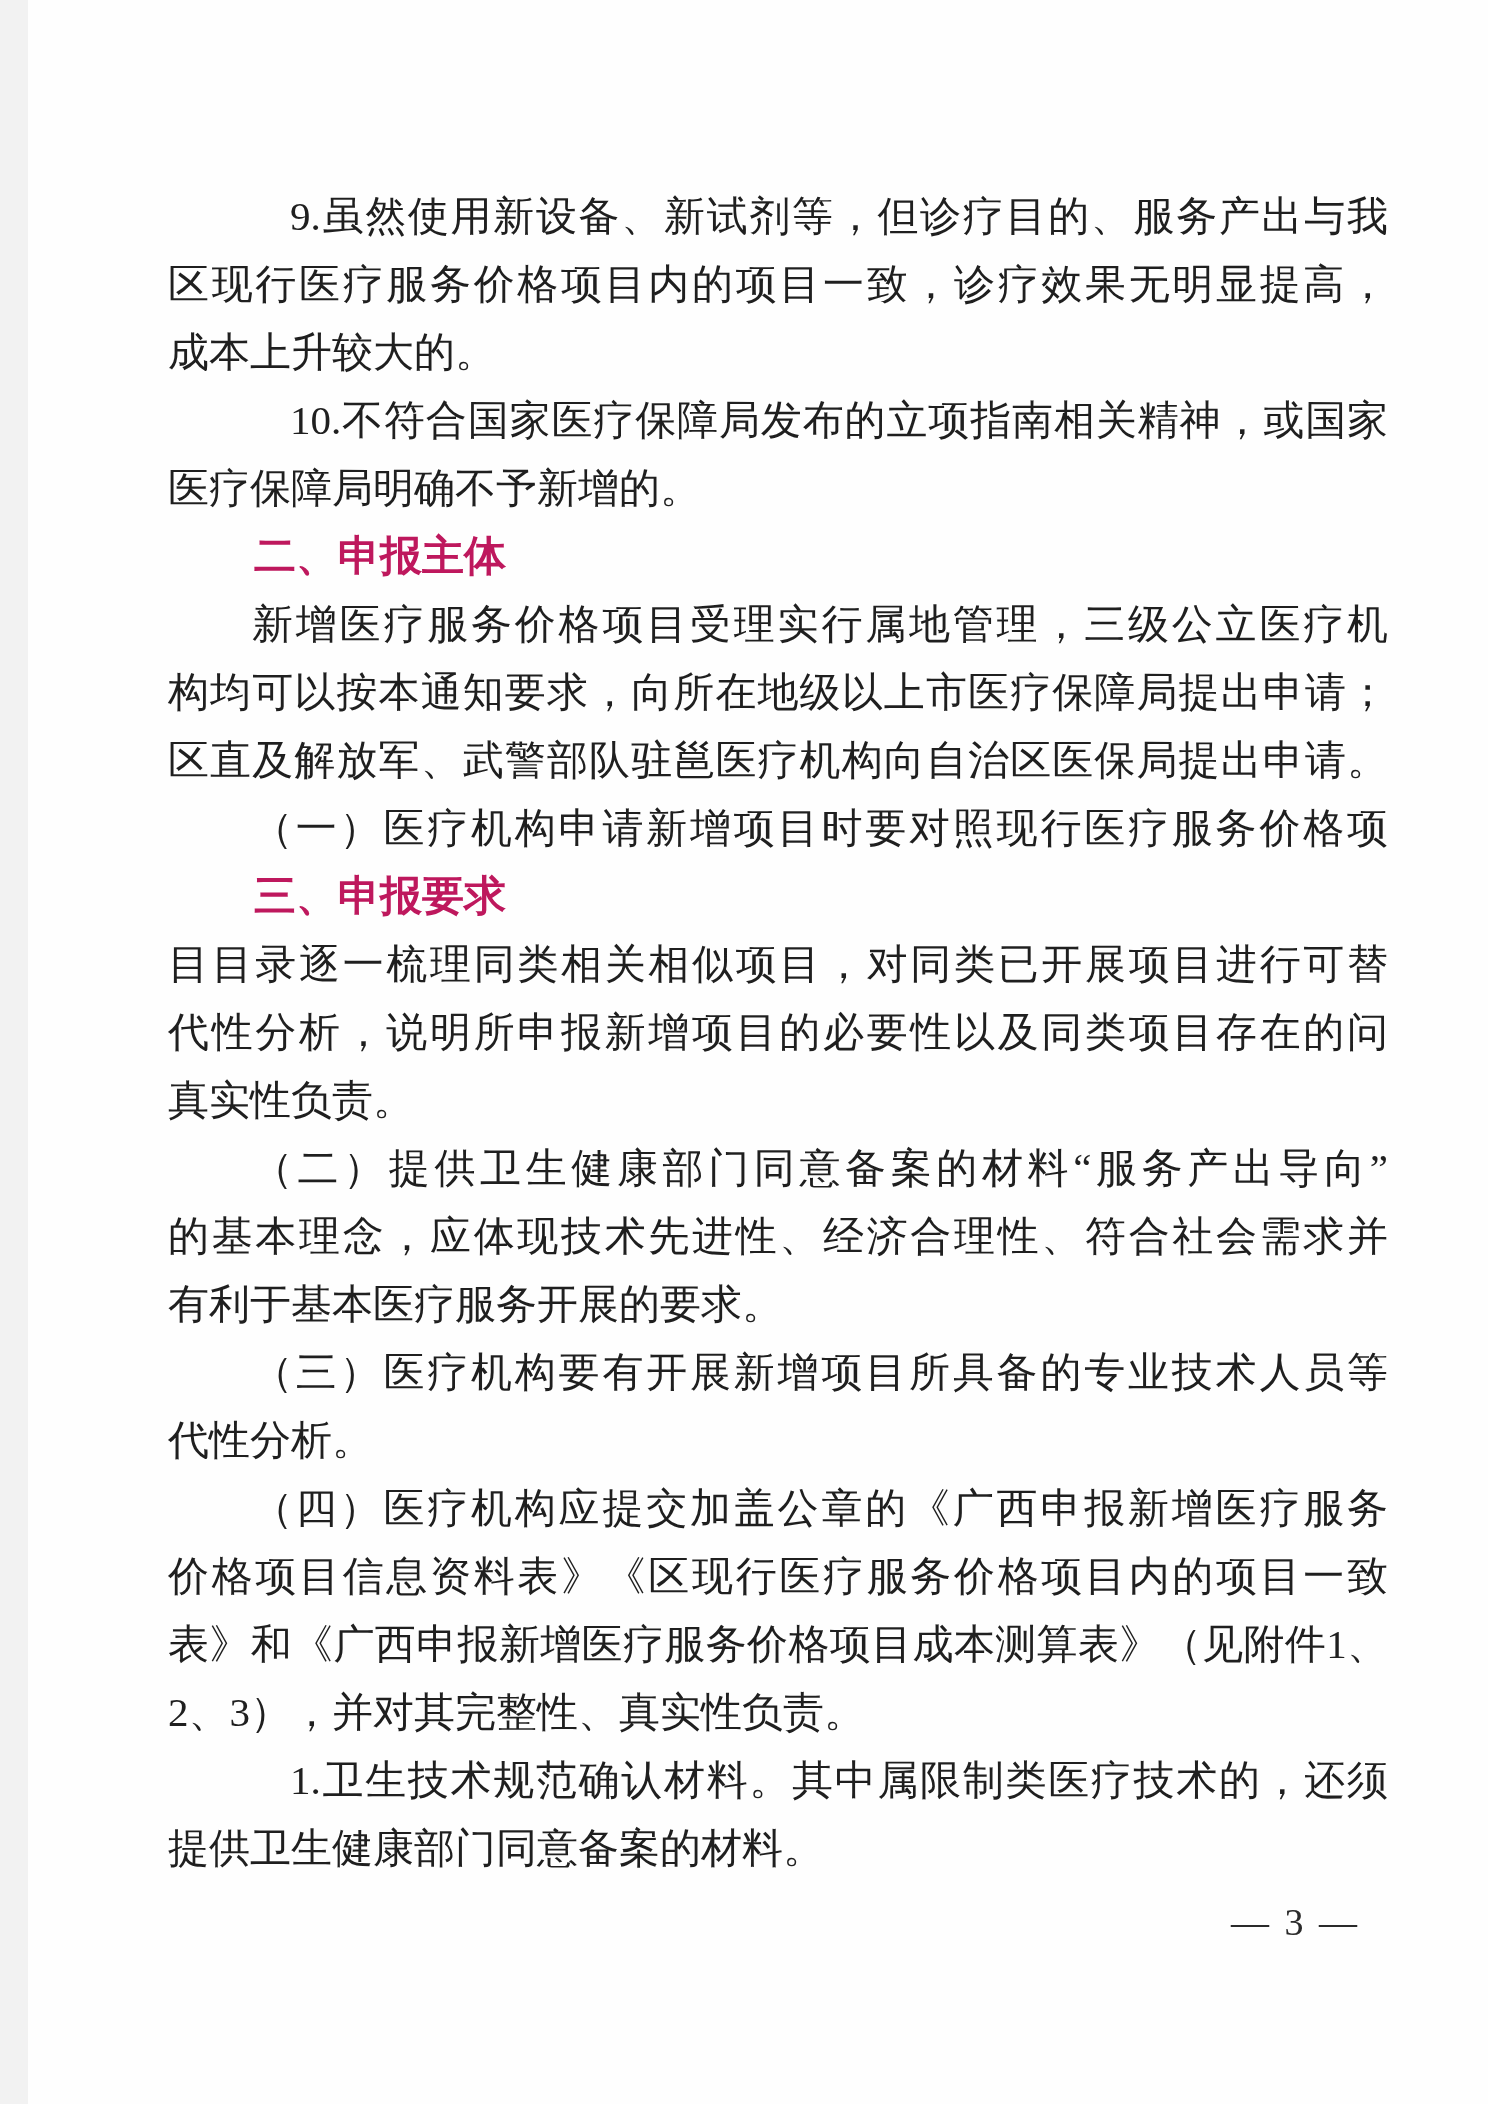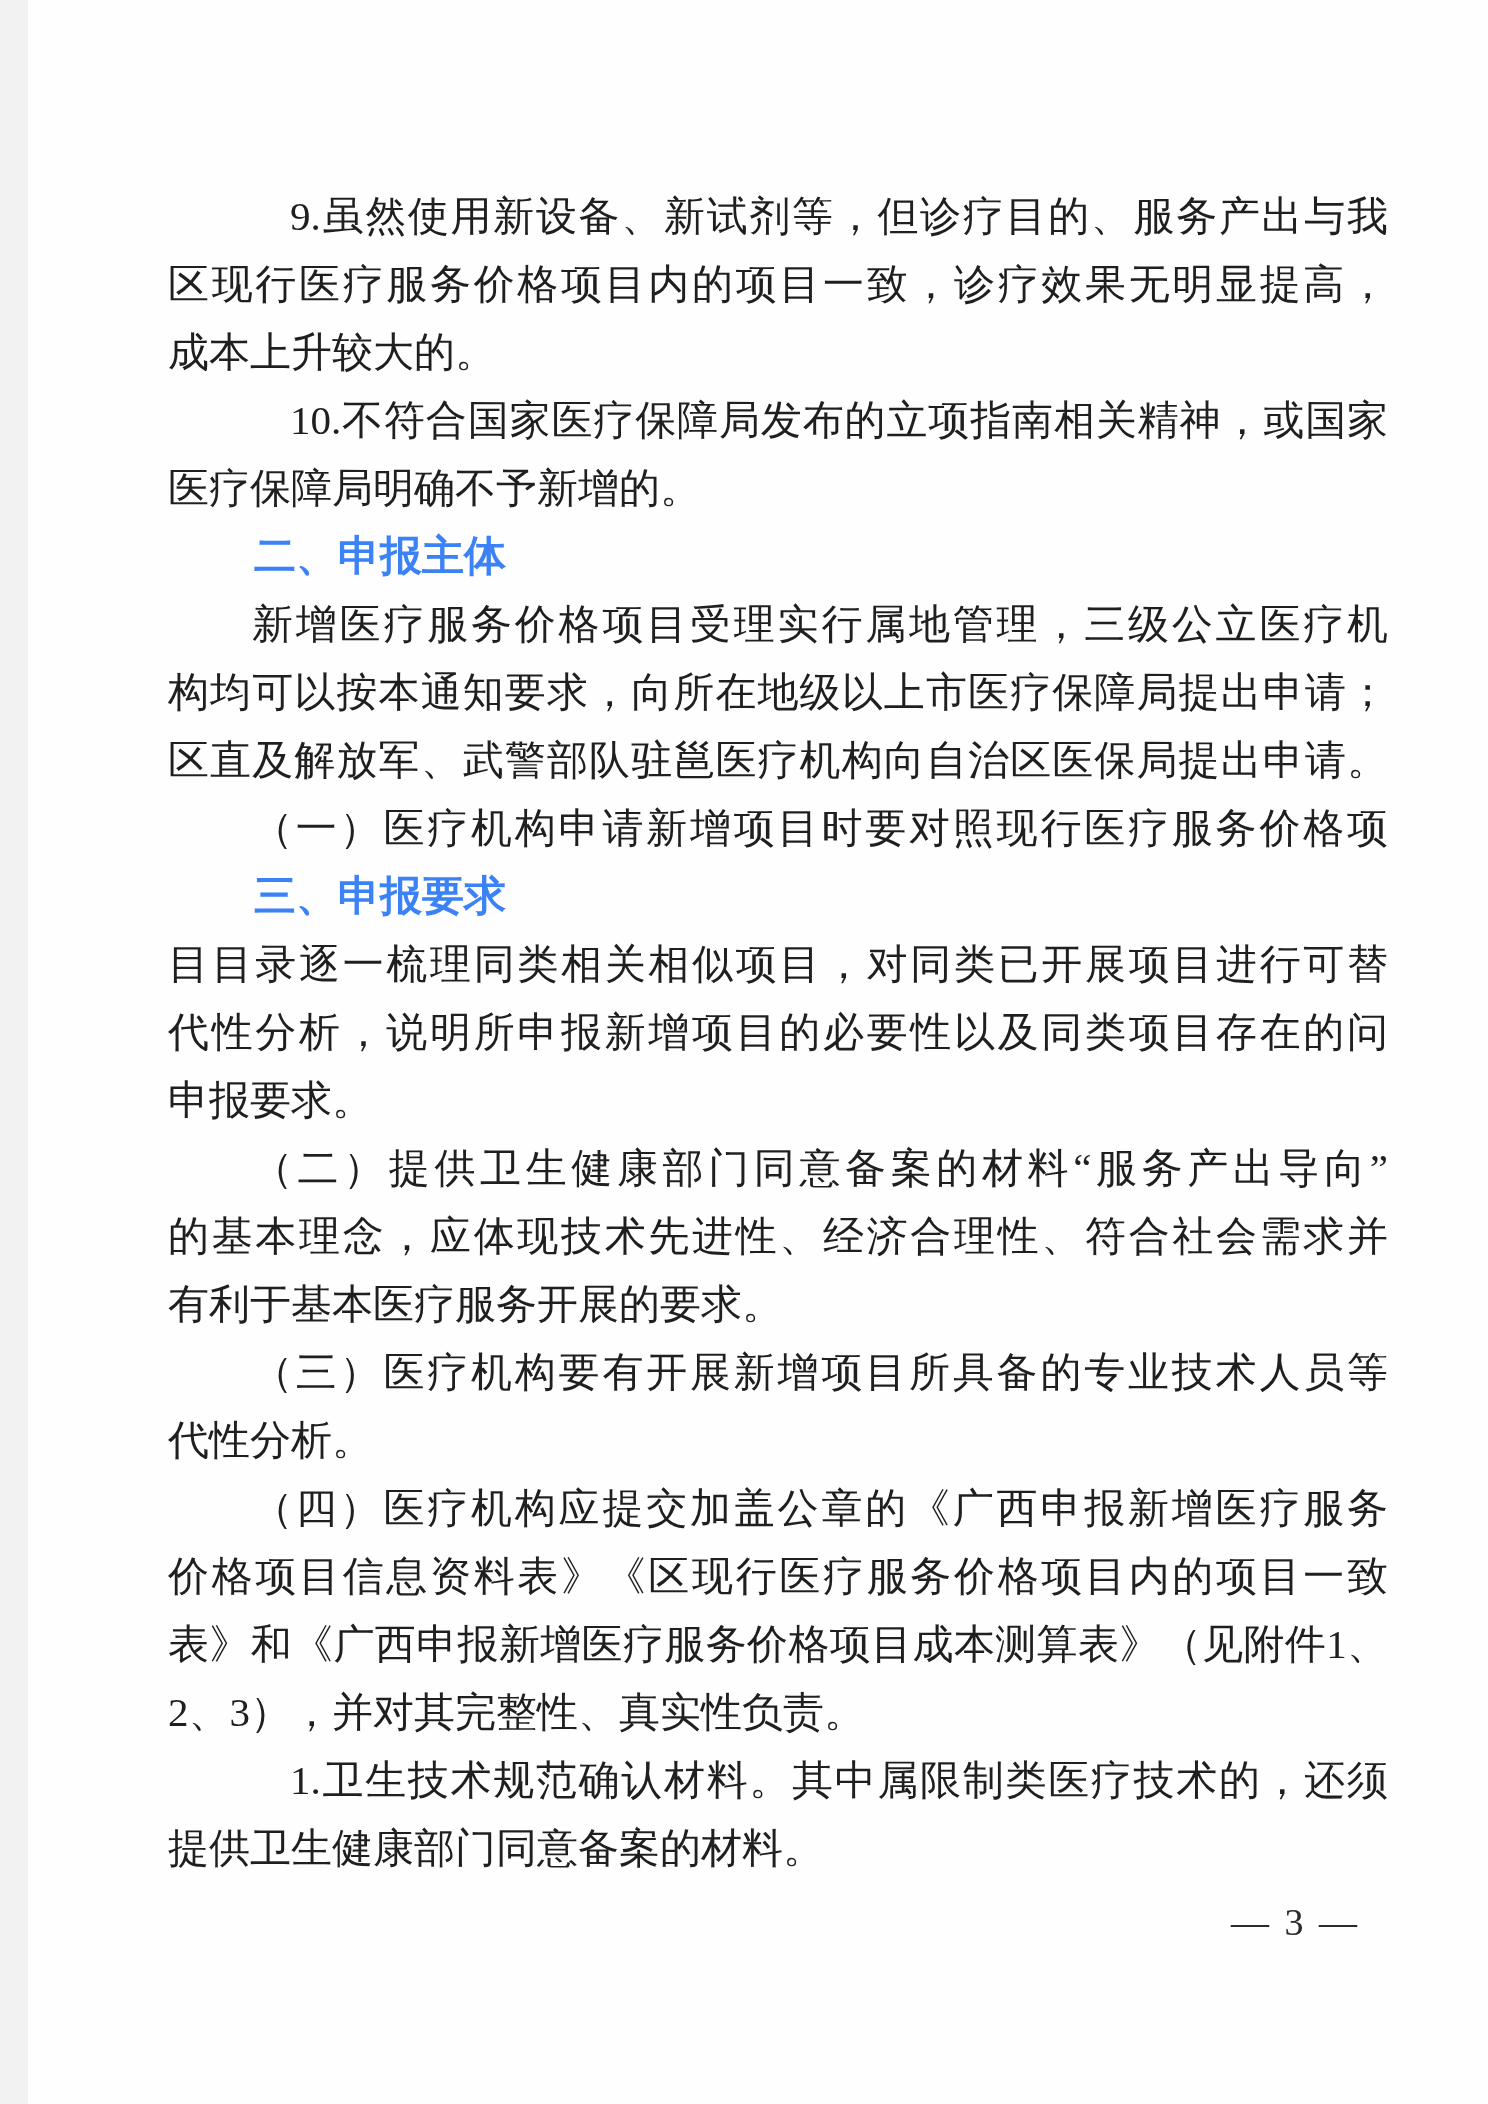--- a/index.html
+++ b/index.html
@@ -42,21 +42,21 @@
   
   .ind-num { text-indent: 122px; }
   
   .ind-par { text-indent: 84px; }
   
   .heading {
     text-indent: 86px;
     font-weight: 700;
     font-family: "Liberation Sans", "DejaVu Sans", sans-serif;
     font-size: 42px;
-    color: #3b82f6;
+    color: #be185d;
   }
   .page-number {
     position: absolute;
     top: 1899px;
     right: 156px;
     font-size: 38px;
     line-height: 46px;
     letter-spacing: 3px;
     color: #2a2a2a;
     font-family: "Liberation Serif", "DejaVu Serif", serif;
@@ -73,21 +73,21 @@
     <div class="line ind-num fill">10.不符合国家医疗保障局发布的立项指南相关精神，或国家</div>
     <div class="line">医疗保障局明确不予新增的。</div>
     <div class="line heading">二、申报主体</div>
     <div class="line ind-par fill">新增医疗服务价格项目受理实行属地管理，三级公立医疗机</div>
     <div class="line fill">构均可以按本通知要求，向所在地级以上市医疗保障局提出申请；</div>
     <div class="line fill">区直及解放军、武警部队驻邕医疗机构向自治区医保局提出申请。</div>
     <div class="line ind-par fill">（一）医疗机构申请新增项目时要对照现行医疗服务价格项</div>
     <div class="line heading">三、申报要求</div>
     <div class="line fill">目目录逐一梳理同类相关相似项目，对同类已开展项目进行可替</div>
     <div class="line fill">代性分析，说明所申报新增项目的必要性以及同类项目存在的问</div>
-    <div class="line">申报要求。</div>
+    <div class="line">真实性负责。</div>
     <div class="line ind-par fill">（二）提供卫生健康部门同意备案的材料“服务产出导向”</div>
     <div class="line fill">的基本理念，应体现技术先进性、经济合理性、符合社会需求并</div>
     <div class="line">有利于基本医疗服务开展的要求。</div>
     <div class="line ind-par fill">（三）医疗机构要有开展新增项目所具备的专业技术人员等</div>
     <div class="line">代性分析。</div>
     <div class="line ind-par fill">（四）医疗机构应提交加盖公章的《广西申报新增医疗服务</div>
     <div class="line fill">价格项目信息资料表》《区现行医疗服务价格项目内的项目一致</div>
     <div class="line fill">表》和《广西申报新增医疗服务价格项目成本测算表》（见附件1、</div>
     <div class="line">2、3），并对其完整性、真实性负责。</div>
     <div class="line ind-num fill">1.卫生技术规范确认材料。其中属限制类医疗技术的，还须</div>

